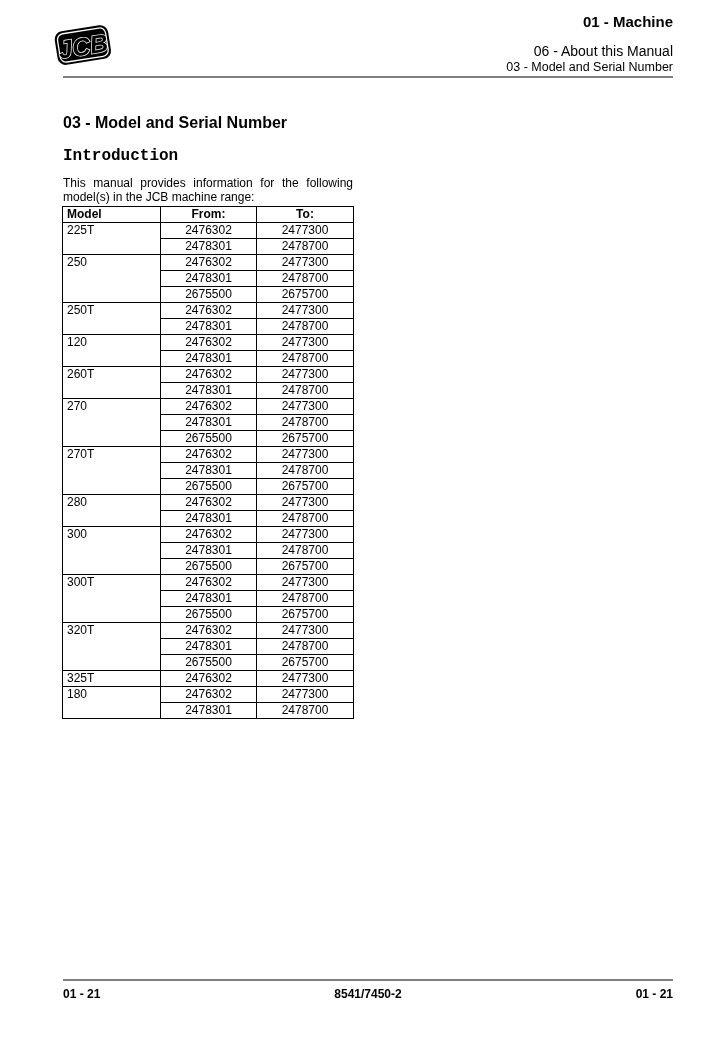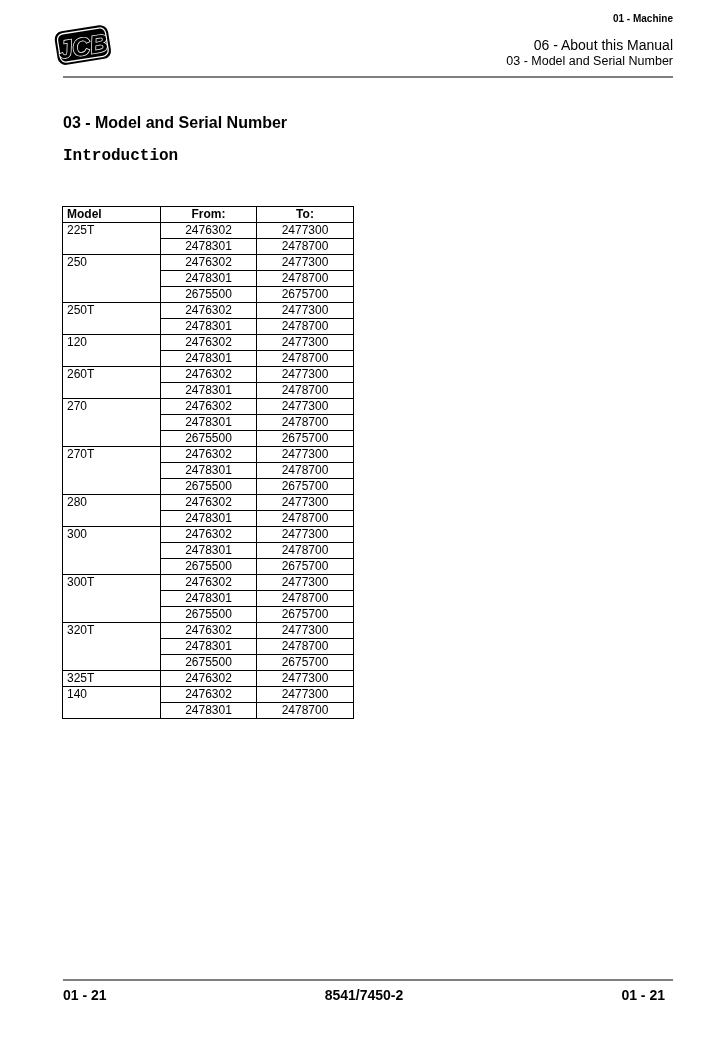--- a/index.html
+++ b/index.html
@@ -12,21 +12,21 @@
     background: #ffffff;
     margin: 0 auto;
     overflow: hidden;
   }
   
   .logo-wrap { position: absolute; left: 48px; top: 18px; width: 70px; height: 56px; }
   .head-right {
     position: absolute; right: 40px; top: 13px;
     text-align: right; line-height: 1.18;
   }
-  .h-chapter   { font-size: 10px; font-weight: bold; }
+  .h-chapter   { font-size: 15px; font-weight: bold; }
   .h-section   { font-size: 14px; margin-top: 12px; }
   .h-subsection{ font-size: 12.5px; margin-top: 1px; }
   .rule { position: absolute; left: 63px; right: 40px; height: 2px; background: #7f7f7f; }
   .header-rule { top: 76px; }
   
   .page-title {
     position: absolute; left: 63px; top: 114px;
     font-size: 16px; font-weight: bold;
   }
   .intro-heading {
@@ -50,23 +50,23 @@
     padding: 0 4px;
     overflow: hidden; white-space: nowrap;
   }
   .serial-table th { font-weight: bold; text-align: center; }
   .serial-table th.model-h { text-align: left; }
   .serial-table td.model { text-align: left; vertical-align: top; }
   .serial-table td.num { text-align: center; }
   
   .footer-rule { top: 979px; }
   .footer-row {
-    position: absolute; left: 63px; right: 48px; top: 987px;
+    position: absolute; left: 63px; right: 40px; top: 987px;
     display: flex; justify-content: space-between; align-items: baseline;
-    font-size: 14px; font-weight: bold; text-align: right;
+    font-size: 12px; font-weight: bold; text-align: right;
   }
 </style>
 </head>
 <body>
 
 <div class="page">
 
   <div class="logo-wrap">
     <svg width="70" height="56" viewBox="0 0 70 56">
       <g transform="rotate(-9 35 28)">
@@ -80,20 +80,21 @@
   <div class="head-right">
     <div class="h-chapter">01 - Machine</div>
     <div class="h-section">06 - About this Manual</div>
     <div class="h-subsection">03 - Model and Serial Number</div>
   </div>
 
   <div class="rule header-rule" style="background: rgb(127, 127, 127);"></div>
 
   <div class="page-title">03 - Model and Serial Number</div>
   <div class="intro-heading">Introduction</div>
+  <p class="intro-text">This manual provides information for the following model(s) in the JCB machine range:</p>
 
   <table class="serial-table">
     <colgroup>
         <col style="width:98px">
         <col style="width:96px">
         <col style="width:97px">
       </colgroup>
     <thead>
       <tr>
         <th class="model-h">Model</th>
@@ -224,21 +225,21 @@
         <tr>
           <td class="num">2675500</td>
           <td class="num">2675700</td>
         </tr>
         <tr>
           <td class="model" rowspan="1">325T</td>
           <td class="num">2476302</td>
           <td class="num">2477300</td>
         </tr>
         <tr>
-          <td class="model" rowspan="2">140</td>
+          <td class="model" rowspan="2">180</td>
           <td class="num">2476302</td>
           <td class="num">2477300</td>
         </tr>
         <tr>
           <td class="num">2478301</td>
           <td class="num">2478700</td>
         </tr>
       </tbody>
   </table>
 

